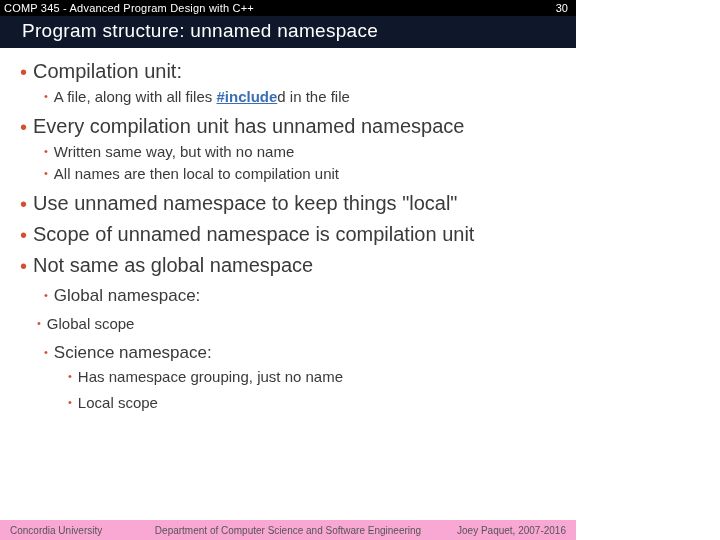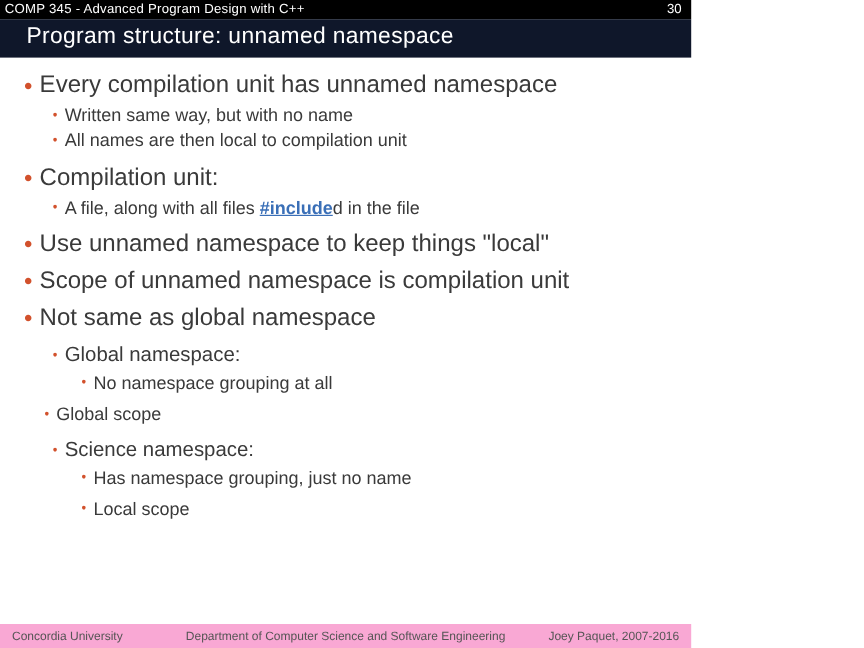--- a/index.html
+++ b/index.html
@@ -31,59 +31,56 @@
 
   <div class="topbar">
     <span class="topbar-left">COMP 345 - Advanced Program Design with C++</span>
     <span class="topbar-right">30</span>
   </div>
 
   <div class="titlebar">Program structure: unnamed namespace</div>
 
   <div class="content">
 
+    <div class="block">
+      <div class="l1">
+        <span class="bullet b1">•</span><span class="l1-text">Compilation unit:</span>
+      </div>
+      <div class="l2">
+        <span class="bullet b2">•</span><span>A file, along with all files </span><span class="kw">#include</span><span>d in the file</span>
+      </div>
+    </div>
+
     <div class="block tight">
       <div class="l1">
         <span class="bullet b1">•</span><span class="l1-text">Every compilation unit has unnamed namespace</span>
       </div>
       <div class="l2">
         <span class="bullet b2">•</span><span>Written same way, but with no name</span>
       </div>
       <div class="l2">
         <span class="bullet b2">•</span><span>All names are then local to compilation unit</span>
-      </div>
-    </div>
-
-    <div class="block">
-      <div class="l1">
-        <span class="bullet b1">•</span><span class="l1-text">Compilation unit:</span>
-      </div>
-      <div class="l2">
-        <span class="bullet b2">•</span><span>A file, along with all files </span><span class="kw">#include</span><span>d in the file</span>
       </div>
     </div>
 
     <div class="l1">
       <span class="bullet b1">•</span><span class="l1-text">Use unnamed namespace to keep things "local"</span>
     </div>
 
     <div class="l1">
       <span class="bullet b1">•</span><span class="l1-text">Scope of unnamed namespace is compilation unit</span>
     </div>
 
     <div class="block">
       <div class="l1">
         <span class="bullet b1">•</span><span class="l1-text">Not same as global namespace</span>
       </div>
 
       <div class="l2" style="margin-top:6px; font-size:17px;">
         <span class="bullet b2">•</span><span>Global namespace:</span>
-      </div>
-      <div class="l3">
-        <span class="bullet b3">•</span><span>No namespace grouping at all</span>
       </div>
       <div class="l3" style="margin-top:6px;margin-left:17px;">
         <span class="bullet b3">•</span><span>Global scope</span>
       </div>
 
       <div class="l2" style="margin-top:8px; font-size:17px;">
         <span class="bullet b2">•</span><span>Science namespace:</span>
       </div>
       <div class="l3">
         <span class="bullet b3">•</span><span>Has namespace grouping, just no name</span>

